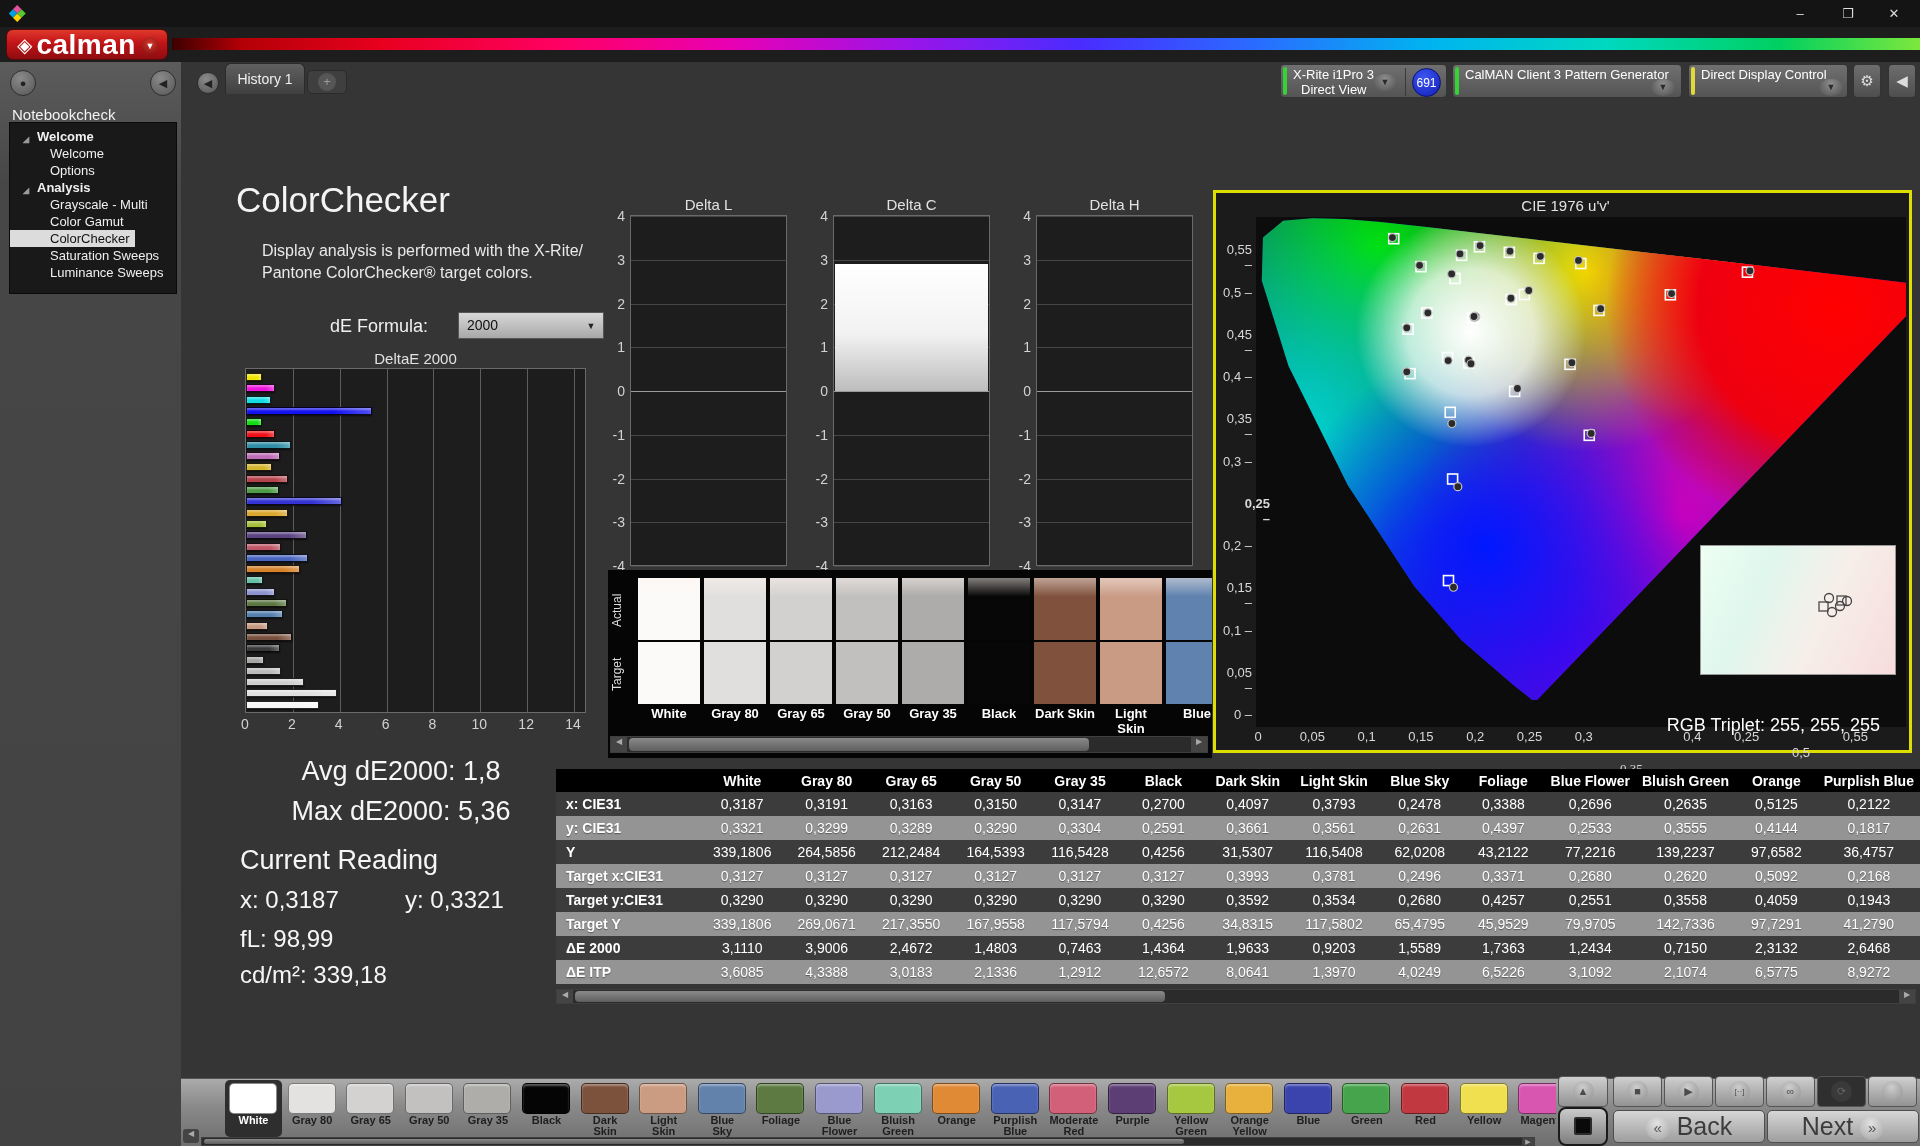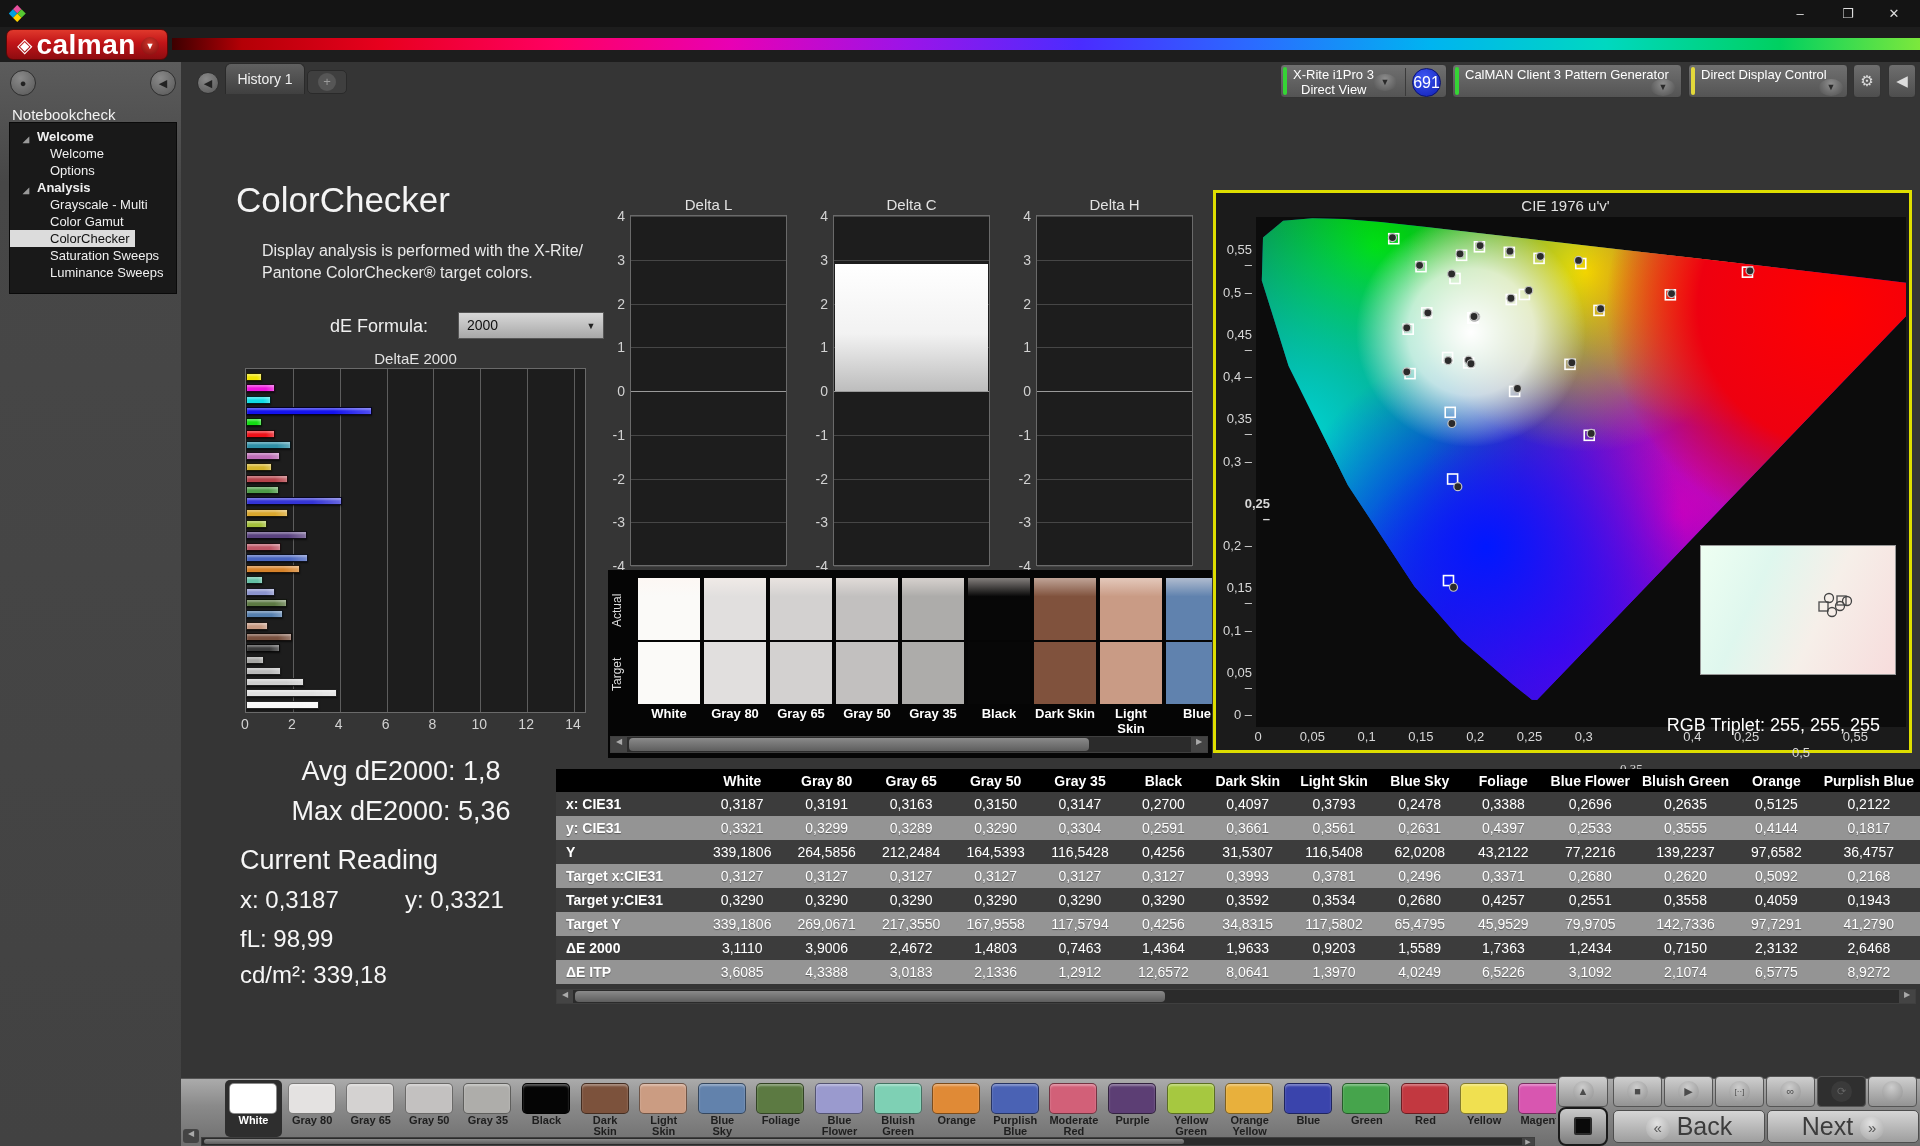--- a/index.html
+++ b/index.html
@@ -51,21 +51,21 @@
   .meterbox { top:64px; height:34px; border-radius:4px; background:linear-gradient(180deg,#707070,#545454);
               border:1px solid #333; }
   .meterbox .accent { position:absolute; left:2px; top:2px; width:4px; height:28px; border-radius:2px; }
   .meterbox .m1 { position:absolute; left:12px; top:2px; font-size:13px; color:#fff; white-space:nowrap; }
   .meterbox .m2 { position:absolute; left:12px; top:17px; font-size:13px; color:#fff; white-space:nowrap;margin-left:8px; }
   .chev { position:absolute; width:24px; height:17px; border-radius:50%;
           background:radial-gradient(circle at 50% 30%,#8e8e8e,#4e4e4e); color:#2a2a2a; font-size:9px;
           text-align:center; line-height:16px; }
   #badge691 { position:absolute; right:5px; top:3px; width:29px; height:29px; border-radius:50%;
               background:radial-gradient(circle at 40% 30%,#3c55f2,#101fb4); border:1px solid #0a1270;
-              color:#fff; font-size:16px; text-align:center; line-height:28px; }
+              color:#fff; font-size:12px; text-align:center; line-height:28px; }
   .toolbtn { top:64px; width:28px; height:34px; border-radius:4px; background:linear-gradient(180deg,#6e6e6e,#4e4e4e);
              border:1px solid #333; text-align:center; line-height:32px; color:#ddd; font-size:15px; }
 
   
   #page-title { left:236px; top:180px; font-size:35px; color:#f4f4f4; }
   .desc { left:262px; font-size:16px; color:#e9e9e9; }
   #formula-label { left:330px; top:316px; font-size:18px; color:#f0f0f0; }
   #formula-select { left:458px; top:312px; width:146px; height:27px; background:linear-gradient(180deg,#d8d8d8,#a8a8a8);
                     border:1px solid #555; color:#111; font-size:14px; line-height:25px; padding-left:8px; }
   #formula-select .drop { position:absolute; right:4px; top:5px; width:16px; height:16px; color:#222; font-size:9px; line-height:16px; text-align:center; }

